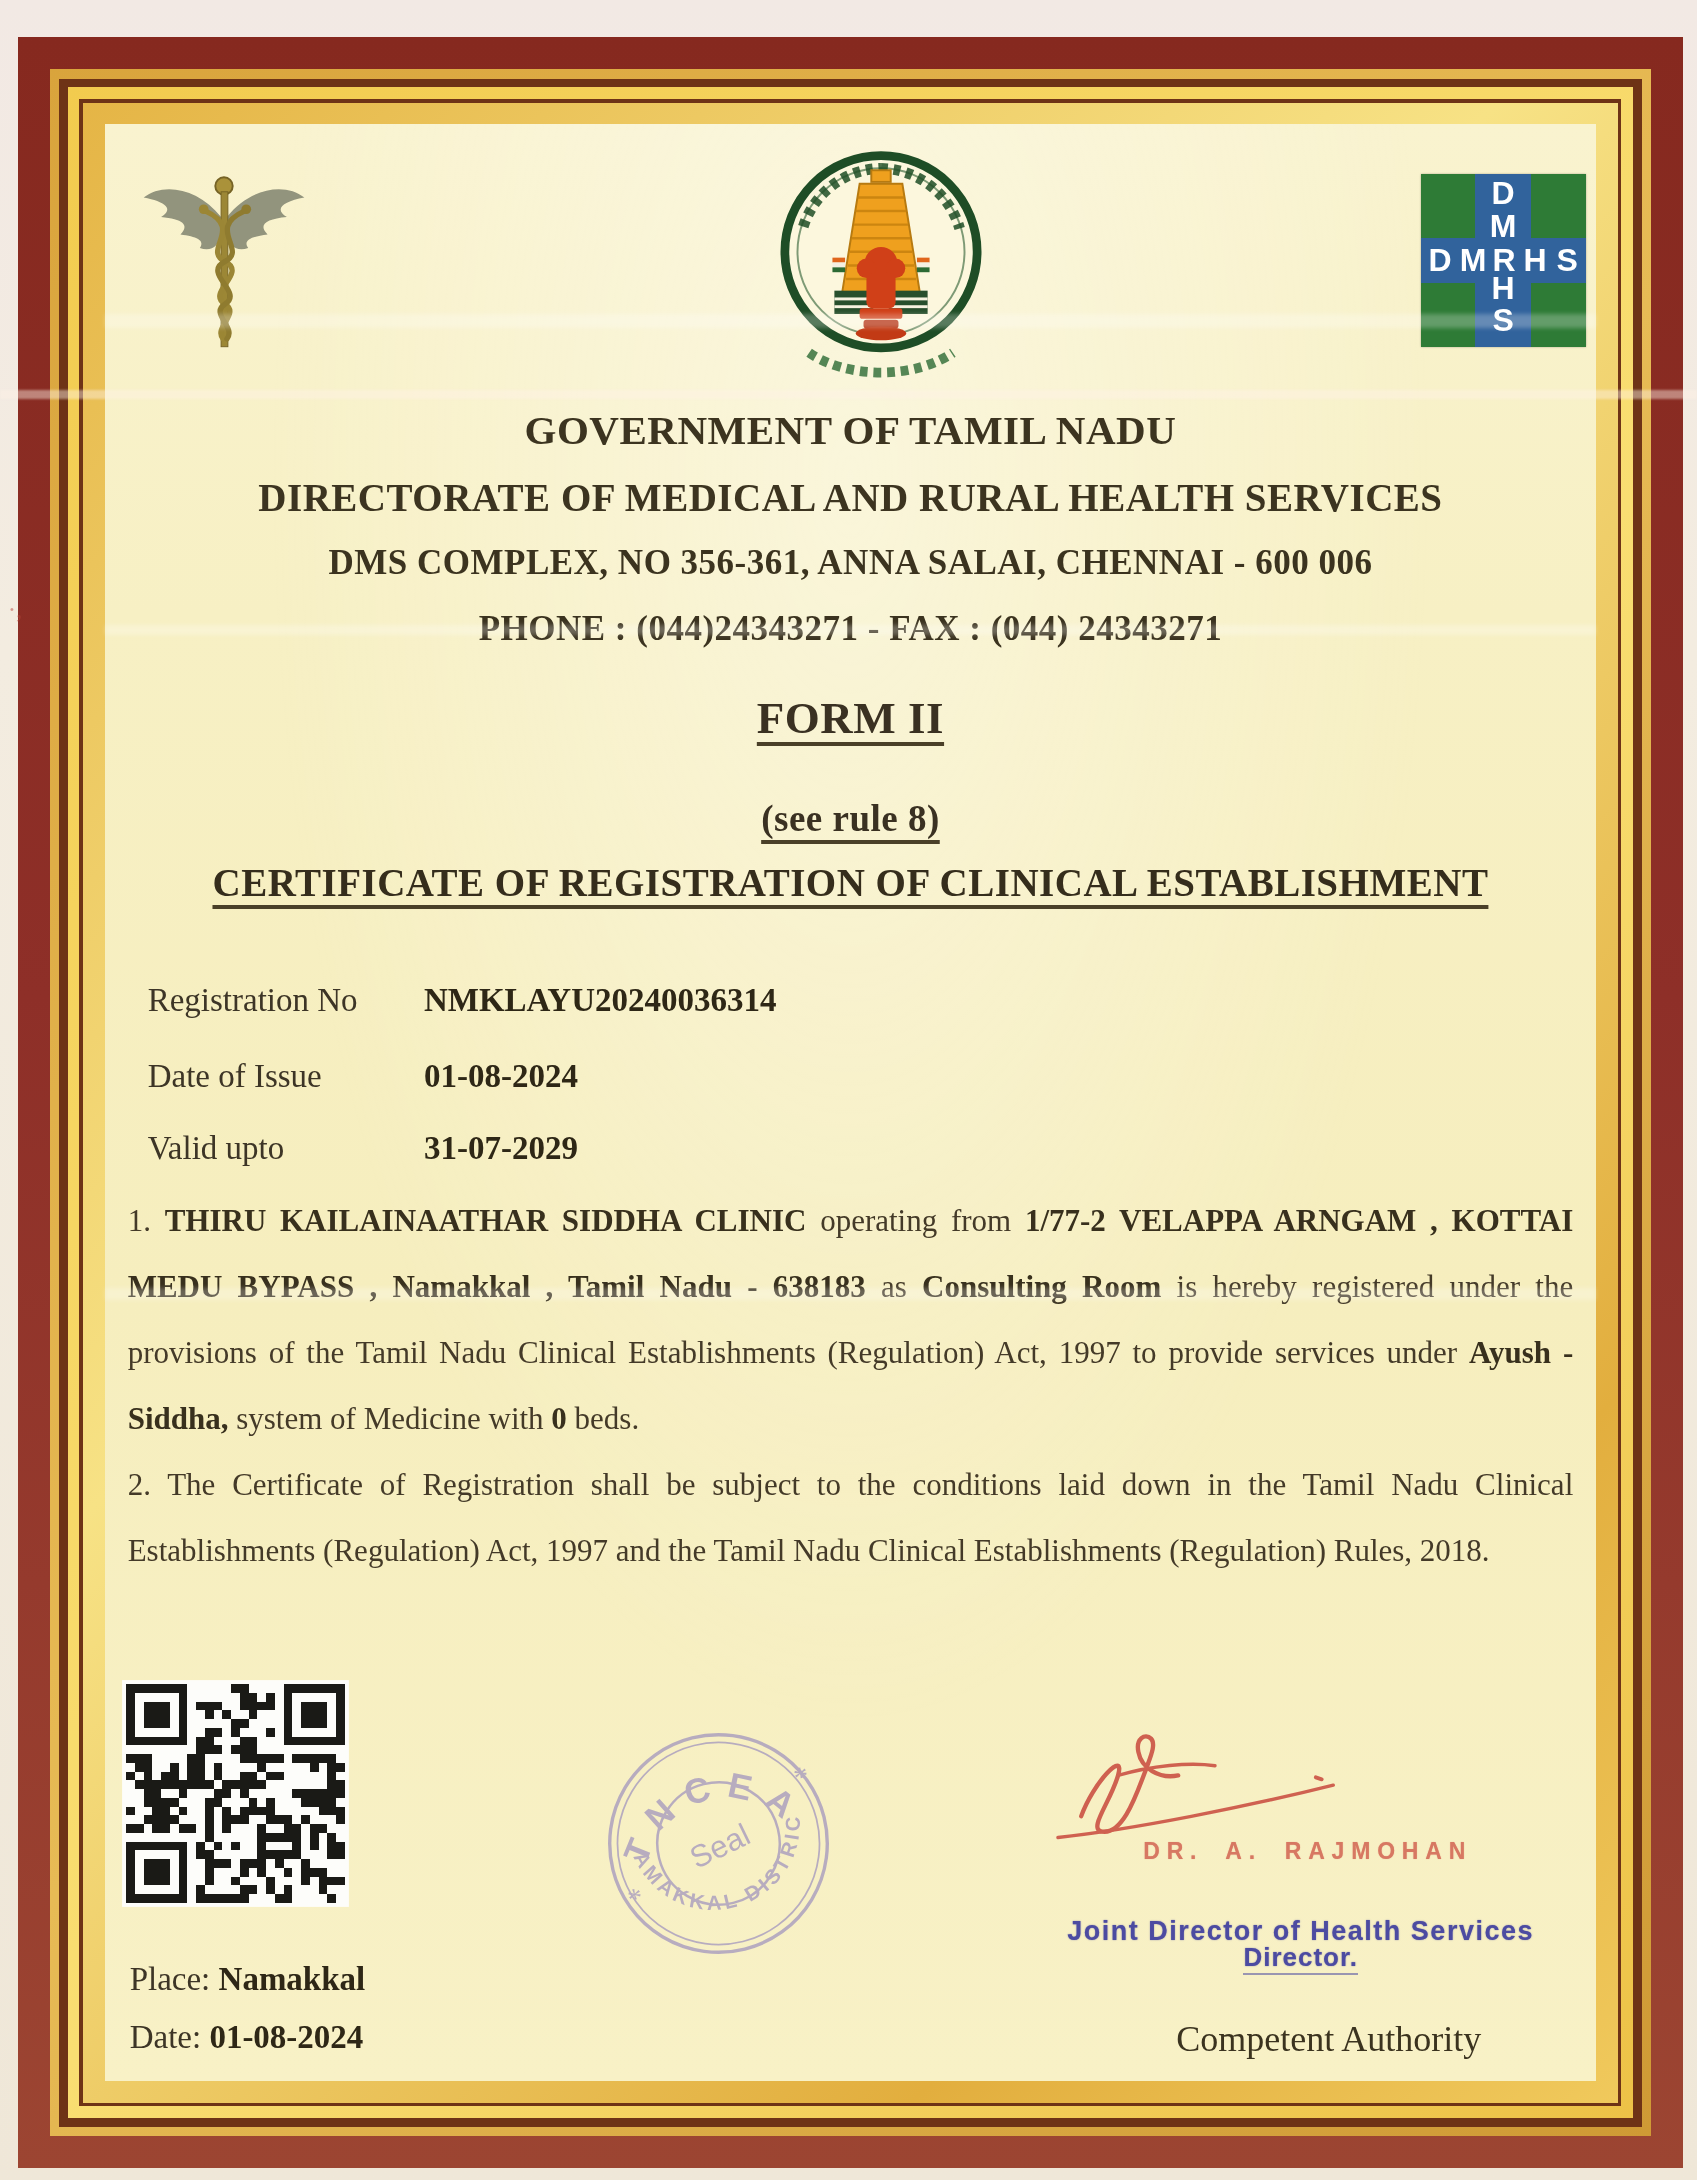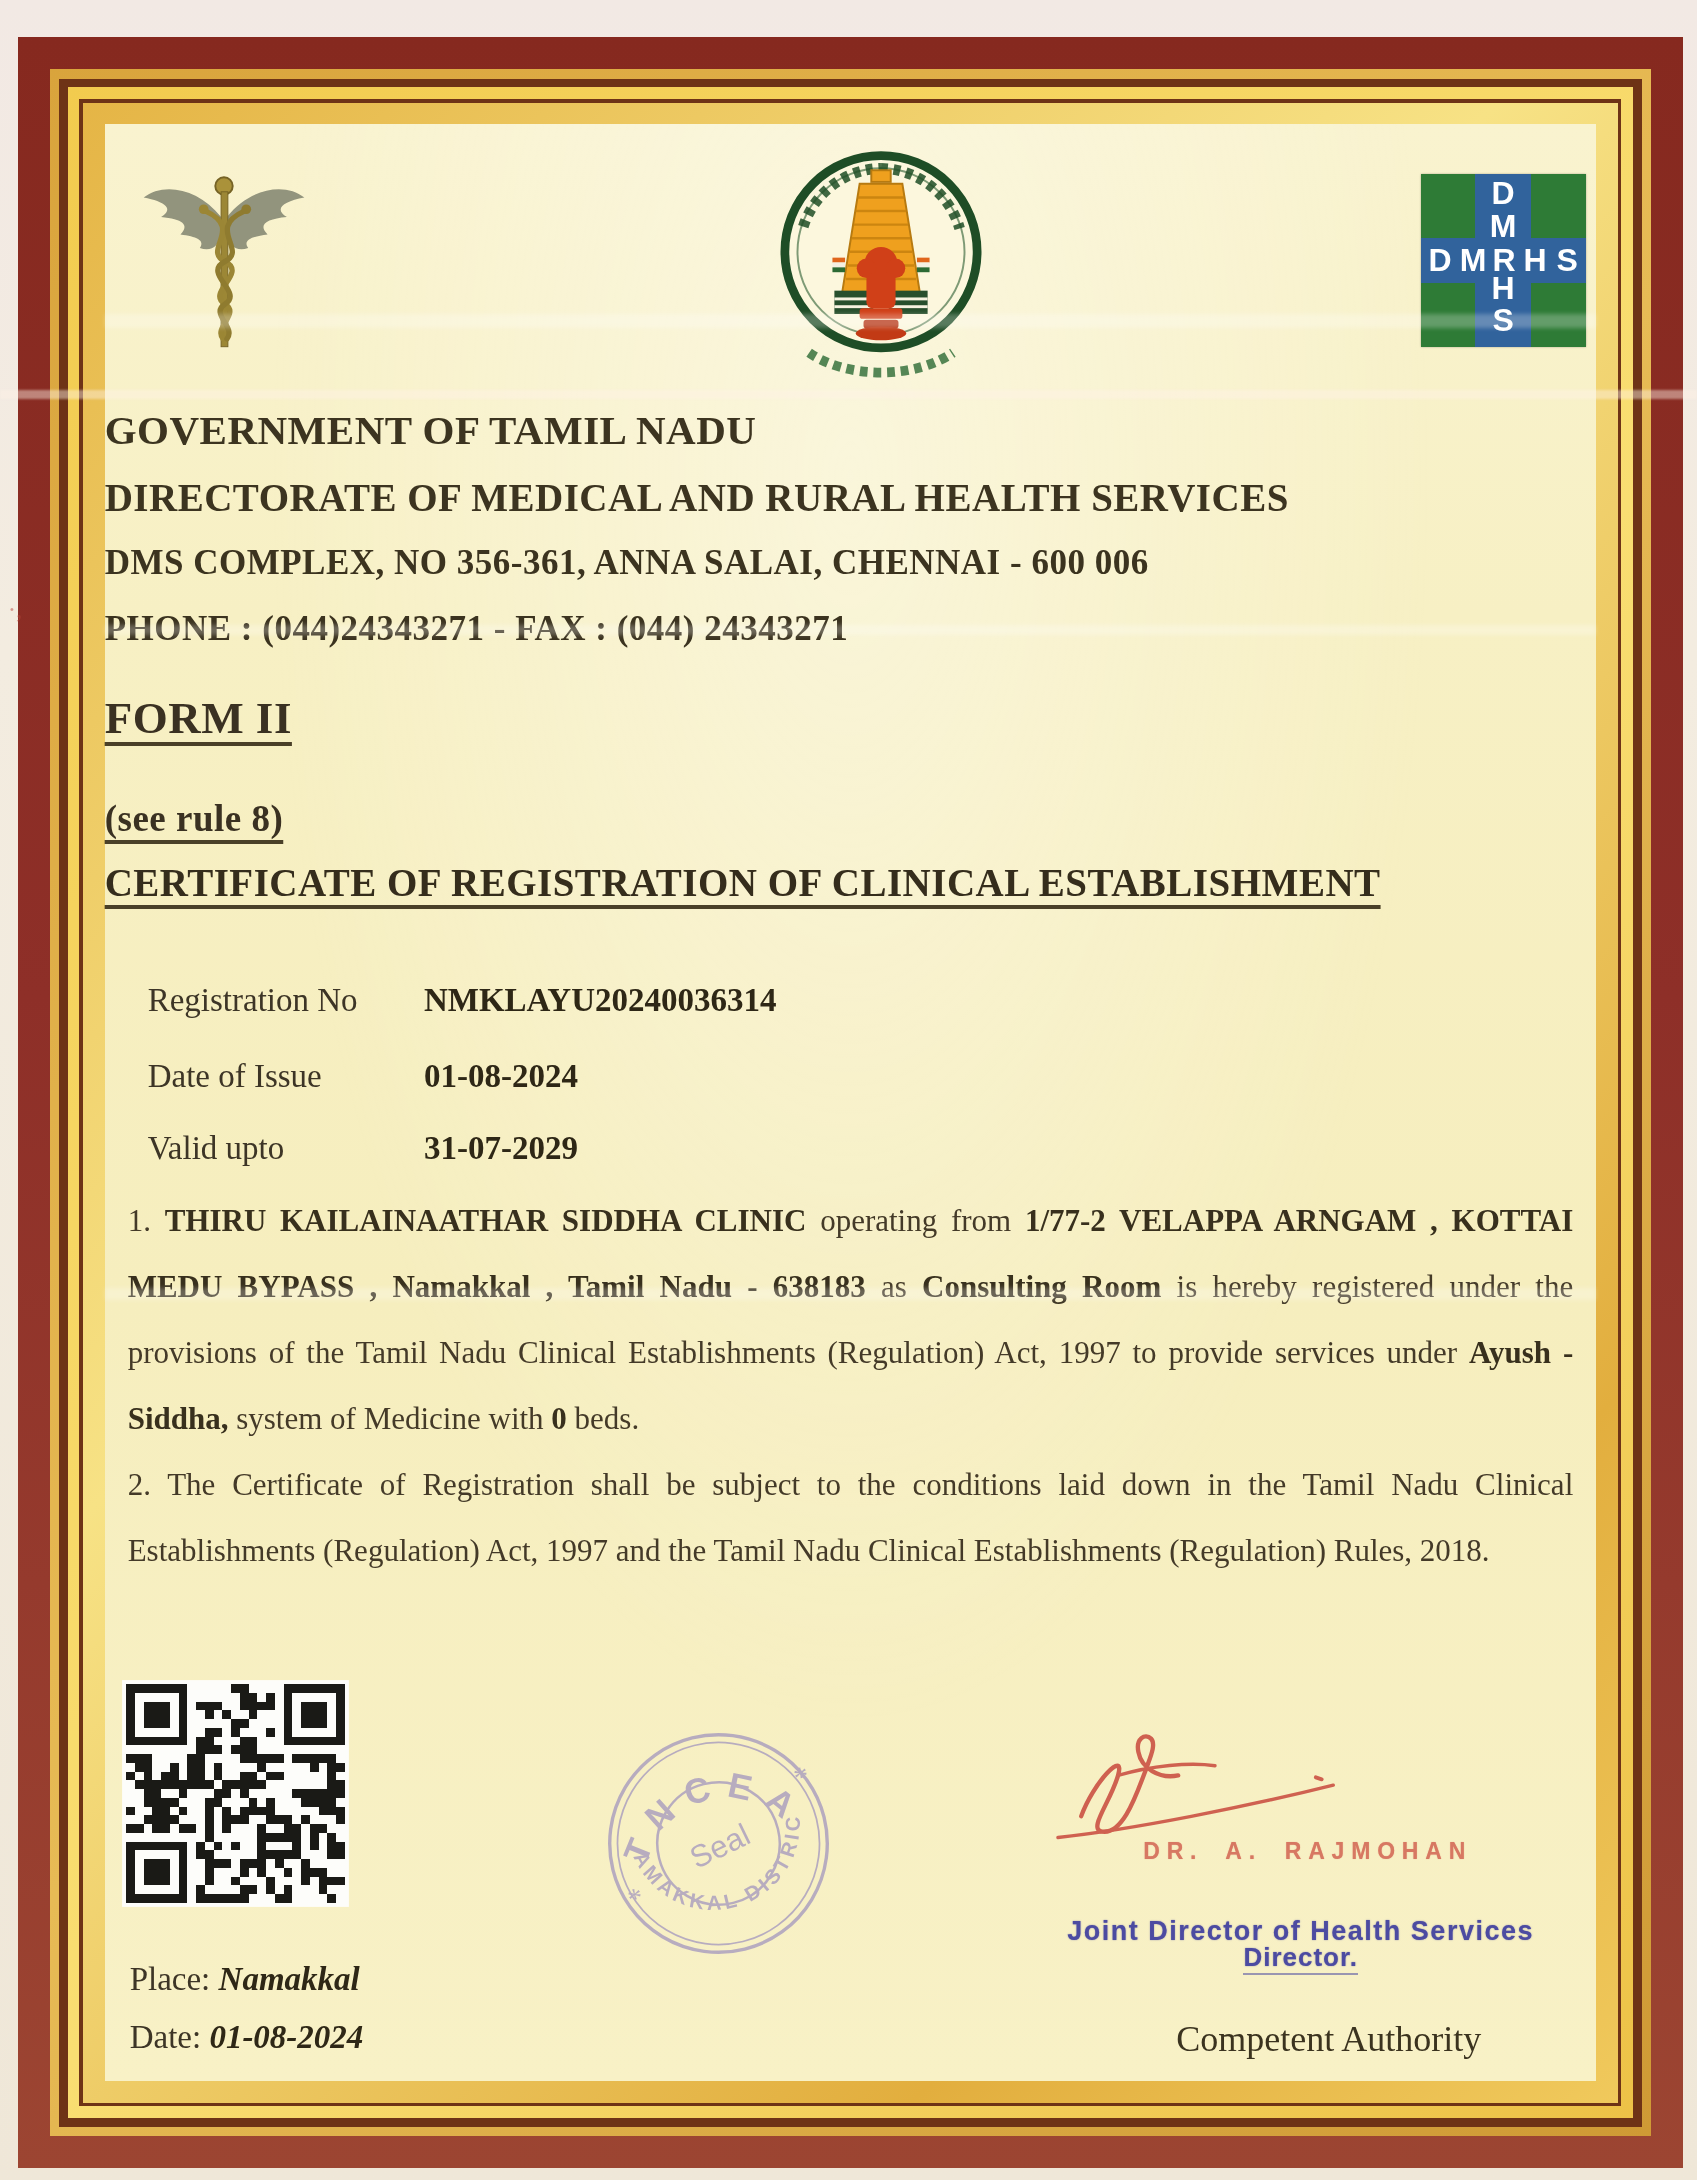--- a/index.html
+++ b/index.html
@@ -16,21 +16,21 @@
   .content{position:absolute;inset:21.3px;
            background:
              radial-gradient(ellipse at 50% 18%, rgba(255,255,255,.35), rgba(255,255,255,0) 55%),
              linear-gradient(180deg,#f9f3cf 0%,#f7f0c4 25%,#f6eebe 60%,#f8f1c6 100%);
            color:#3a3122;}
   
   .band{position:absolute;left:0;right:0;background:rgba(255,255,255,.26);pointer-events:none;filter:blur(1.9px);z-index:9;}
   .page-streak{position:absolute;left:0;right:0;top:390px;height:8.7px;background:rgba(255,242,230,.45);filter:blur(1px);z-index:40;pointer-events:none;}
   .speck{position:absolute;z-index:41;pointer-events:none;}
   
-  .hline{position:absolute;left:0;right:0;text-align:left;font-weight:bold;letter-spacing:0.5px;white-space:nowrap;}
+  .hline{position:absolute;left:0;right:0;text-align:center;font-weight:bold;letter-spacing:0.5px;white-space:nowrap;}
   .h-gov{top:282px;font-size:41px;color:#3c3420;}
   .h-dir{top:351px;font-size:39px;color:#3c3420;}
   .h-dms{top:419px;font-size:35px;color:#3b331f;}
   .h-phone{top:485px;font-size:35px;color:#3b331f;}
   .h-form{top:568px;font-size:45px;color:#3a3122;}
   .h-rule{top:673px;font-size:37px;color:#3a3122;}
   .h-cert{top:736px;font-size:39px;color:#352d1c;}
   .u{text-decoration:underline;text-decoration-thickness:3.9px;text-underline-offset:8.7px;text-decoration-color:#4a4028;}
   
   .reg-row{position:absolute;left:43px;font-size:33px;}
@@ -38,21 +38,21 @@
   .reg-value{font-weight:bold;color:#2e2716;}
   
   .clauses{position:absolute;top:1064px;left:23px;right:23px;font-size:31px;line-height:66px;
            text-align:justify;color:#443a28;}
   .clauses p{margin:0;}
   .clauses b{color:#38301d;}
   
   .qr-wrap{position:absolute;left:21.3px;top:1560px;width:219px;height:219px;background:#fdfdfa;
            box-shadow:0 0 0 3.9px #fdfdfa;}
   .pd-line{position:absolute;left:25px;font-size:33px;color:#3d3526;white-space:nowrap;}
-  .pd-line b{color:#2e2716;font-style:italic;}
+  .pd-line b{color:#2e2716;}
   .seal{position:absolute;left:495px;top:1601px;width:237px;height:237px;opacity:.62;}
   .sig{position:absolute;left:920px;top:1599px;width:349px;height:132px;opacity:.9;}
   .sig-name{position:absolute;left:980px;top:1714px;width:446px;text-align:center;
             font-family:"Liberation Sans",sans-serif;font-weight:bold;font-size:23px;
             color:#cf5747;letter-spacing:6.8px;word-spacing:9.7px;opacity:.78;white-space:nowrap;
             text-shadow:0 0 1px rgba(207,87,71,.6);}
   .stamp{position:absolute;width:602px;text-align:center;font-family:"Liberation Sans",sans-serif;
          font-weight:bold;color:#4c4ba1;text-shadow:0 0 1.5px rgba(76,75,161,.65);white-space:nowrap;}
   .stamp1{left:895px;top:1792px;font-size:27px;letter-spacing:1.5px;}
   .stamp2{left:895px;top:1818px;font-size:26px;letter-spacing:1px;}

